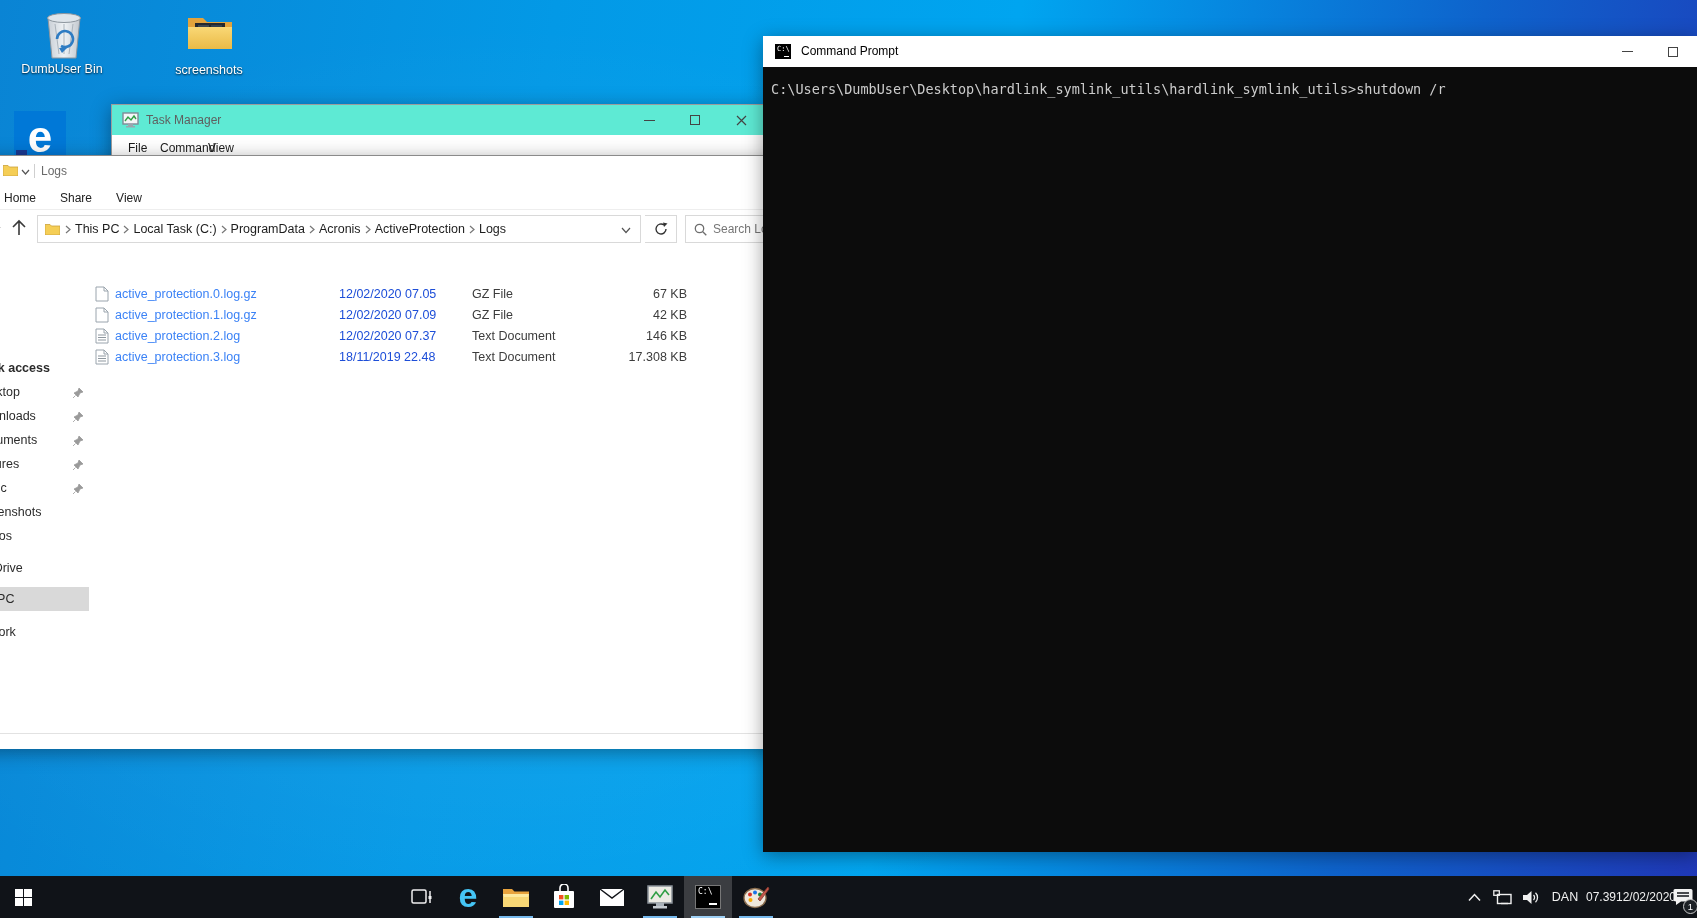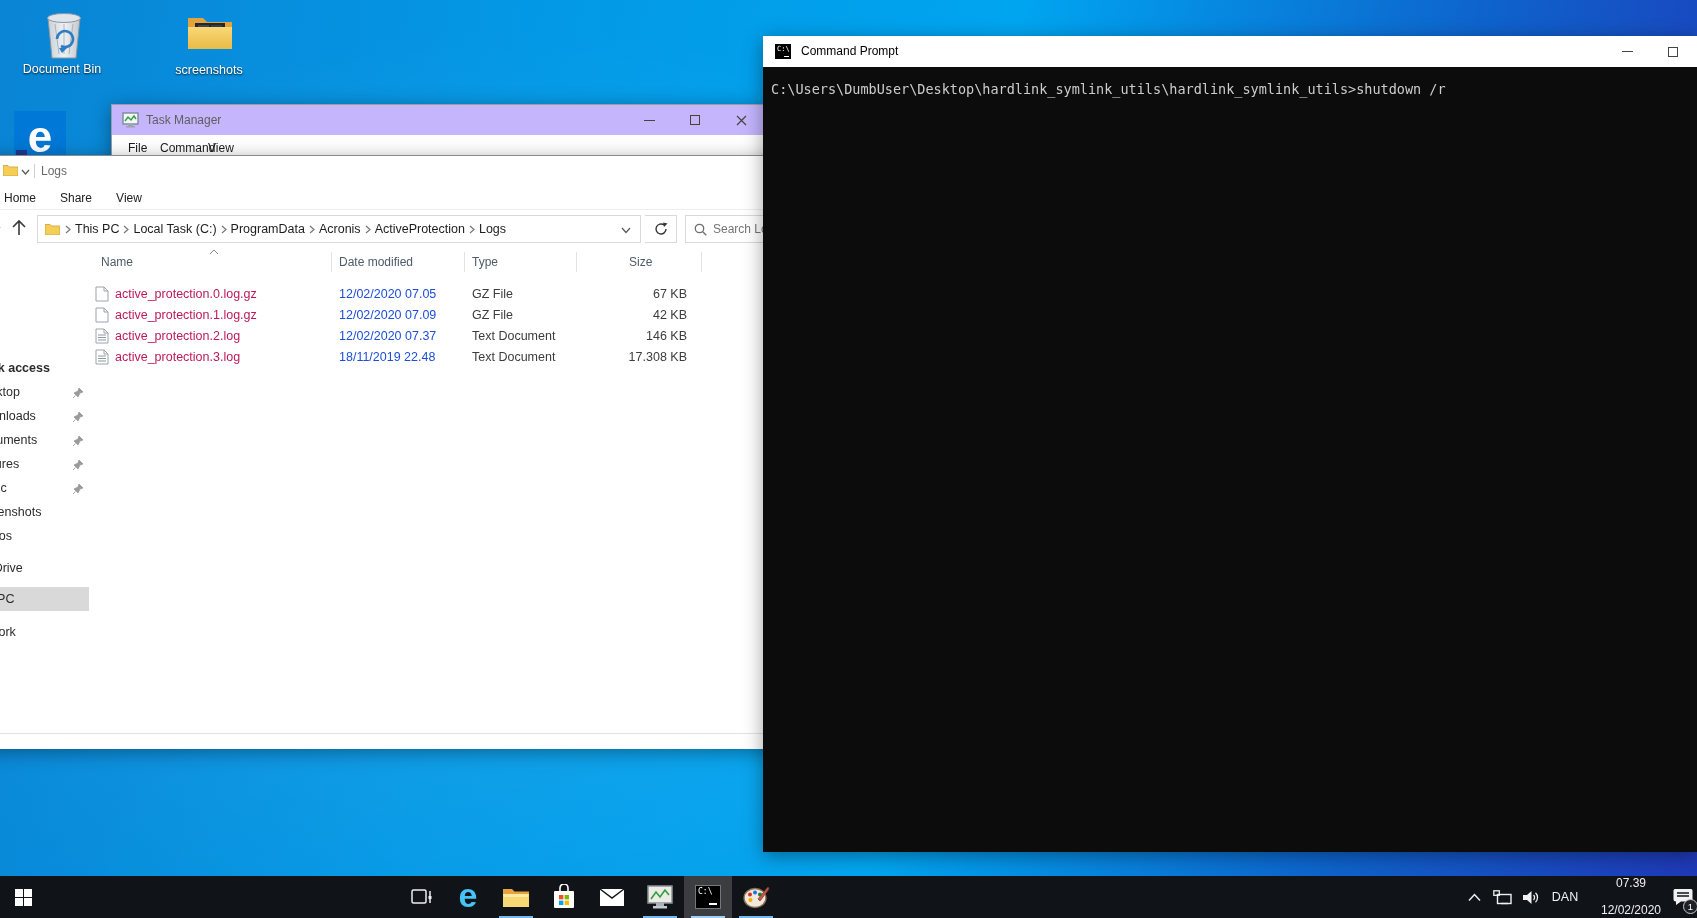--- a/index.html
+++ b/index.html
@@ -21,21 +21,21 @@
   .window { position:absolute; background:#fff; box-shadow:0 4px 18px rgba(0,0,0,.38); }
   .tb-btn { position:absolute; top:0; width:46px; height:100%; display:flex; align-items:center; justify-content:center; }
   .glyph-min { width:11px; height:1px; background:#444; }
   .glyph-max { width:10px; height:10px; border:1px solid #444; }
   
   .ex-tab { position:absolute; top:0; height:100%; display:flex; align-items:center; justify-content:center; font-size:12px; color:#222; }
   .crumb { font-size:12.5px; color:#1d1d1d; padding:0 4px; white-space:nowrap; }
   .col-hdr { position:absolute; top:7px; font-size:12px; color:#4e5b68; white-space:nowrap; }
   .hdr-sep { position:absolute; top:4px; width:1px; height:20px; background:#e3e3e3; }
   .file-row { position:absolute; left:150px; width:600px; height:21px; font-size:12.5px; }
-  .fr-name { position:absolute; left:24px; top:3px; color:#be185d; white-space:nowrap; }
+  .fr-name { position:absolute; left:24px; top:3px; color:#3b82f6; white-space:nowrap; }
   .fr-date { position:absolute; left:248px; top:3px; color:#1d4ed8; white-space:nowrap; }
   .fr-type { position:absolute; left:381px; top:3px; color:#3c3c3c; white-space:nowrap; }
   .fr-size { position:absolute; left:440px; top:3px; width:156px; text-align:right; color:#3c3c3c; white-space:nowrap; }
   .fr-icon { position:absolute; left:4px; top:2px; }
   .side-item { position:absolute; font-size:12.5px; color:#2b2b2b; white-space:nowrap; }
   .pin { position:absolute; left:131px; }
   
   #taskbar { position:absolute; left:0; top:876px; width:1697px; height:42px; background:#101318; }
   .tb-cell { position:absolute; top:0; height:42px; display:flex; align-items:center; justify-content:center; }
   .app-underline { position:absolute; bottom:0; left:7px; width:34px; height:2px; background:#76b9ed; }
@@ -53,21 +53,21 @@
           <stop offset="0.5" stop-color="#eef2f5"></stop>
           <stop offset="1" stop-color="#c2c8cf"></stop>
     </linearGradient>
       </defs>
     <path d="M7,10 L39,10 L35,50 L11,50 Z" fill="url(#bing)" stroke="#8d969e" stroke-width="1"></path>
     <ellipse cx="23" cy="10" rx="16.5" ry="4.5" fill="#dfe5ea" stroke="#8d969e" stroke-width="1"></ellipse>
     <path d="M14,16 L18,46 M23,16 L23,46 M32,16 L28,46" stroke="#aab3bb" stroke-width="1" fill="none"></path>
     <path d="M16,31 a8,8 0 1 1 4,7" stroke="#2e7cc3" stroke-width="2.6" fill="none"></path>
     <polygon points="18,40 26,40 21,45" fill="#2e7cc3"></polygon>
   </svg>
-  <div class="icon-label" style="left:-12px; top:54px;">Document Bin</div>
+  <div class="icon-label" style="left:-12px; top:54px;">DumbUser Bin</div>
 </div>
 
 <div class="abs" style="left:165px; top:11px; width:90px;">
   <svg width="48" height="42" style="display:block; margin:0 auto;">
     <defs>
         <linearGradient id="fldg" x1="0" y1="0" x2="0" y2="1">
       <stop offset="0" stop-color="#f9d876"></stop>
           <stop offset="1" stop-color="#eaba46"></stop>
     </linearGradient>
       </defs>
@@ -79,21 +79,21 @@
   </svg>
   <div class="icon-label" style="left:-11px; top:52px;">screenshots</div>
 </div>
 
 <div class="abs" style="left:14px; top:111px; width:52px; height:52px; background:#0078d7;">
   <div class="abs" style="left:2px; bottom:2px; width:11px; height:11px; background:#1b3a93;"></div>
   <div class="abs" style="left:0; top:0; width:52px; height:52px; display:flex; align-items:center; justify-content:center; color:#fff; font-size:44px; font-weight:bold; line-height:1;">e</div>
 </div>
 
 <div class="window" style="left:111px; top:104px; width:654px; height:220px; border:1px solid #9c9c9c;">
-  <div class="abs" style="left:0; top:0; width:100%; height:30px; background:#c4b5fd;">
+  <div class="abs" style="left:0; top:0; width:100%; height:30px; background:#5eead4;">
     <svg class="abs" style="left:10px; top:7px;" width="17" height="16">
       <rect x="1" y="1" width="15" height="11" fill="#f4f6f8" stroke="#7e8b96" stroke-width="1.4"></rect>
       <polyline points="3,9 6,5 9,8 12,4 14,7" fill="none" stroke="#2f9e44" stroke-width="1.4"></polyline>
       <rect x="6" y="12" width="5" height="2" fill="#9aa5ae"></rect>
       <rect x="4" y="14" width="9" height="1.5" fill="#9aa5ae"></rect>
     </svg>
     <span class="abs" style="left:34px; top:8px; font-size:12px; color:#5f5f5f;">Task Manager</span>
     <div class="tb-btn" style="right:92px;">
         <div class="glyph-min"></div>
       </div>
@@ -217,33 +217,20 @@
     <div class="side-item" style="left:33px; top:257px;">screenshots</div>
     <div class="side-item" style="left:33px; top:281px;">Videos</div>
     <div class="side-item" style="left:29px; top:313px;">OneDrive</div>
 
     <div class="abs" style="left:0; top:339px; width:148px; height:24px; background:#d9d9d9;"></div>
     <div class="side-item" style="left:29px; top:344px;">This PC</div>
 
     <div class="side-item" style="left:29px; top:377px;">Network</div>
   </div>
 
-  <div class="abs" style="left:150px; top:92px; width:620px; height:28px; background:#fff;">
-    <svg class="abs" style="left:118px; top:1px;" width="10" height="6">
-        <polyline points="1,5 5,1 9,5" fill="none" stroke="#8a8a8a" stroke-width="1"></polyline>
-      </svg>
-    <span class="col-hdr" style="left:10px;">Name</span>
-    <span class="col-hdr" style="left:248px;">Date modified</span>
-    <span class="col-hdr" style="left:381px;">Type</span>
-    <span class="col-hdr" style="left:538px;">Size</span>
-    <div class="hdr-sep" style="left:240px;"></div>
-    <div class="hdr-sep" style="left:373px;"></div>
-    <div class="hdr-sep" style="left:485px;"></div>
-    <div class="hdr-sep" style="left:610px;"></div>
-  </div>
 
   <div class="file-row" style="top:128px;">
     <svg class="fr-icon" width="14" height="16">
       <path d="M1,1 L9,1 L13,5 L13,15 L1,15 Z" fill="#fff" stroke="#9aa4ad" stroke-width="1"></path>
         <path d="M9,1 L9,5 L13,5" fill="none" stroke="#9aa4ad" stroke-width="1"></path>
     </svg>
     <span class="fr-name">active_protection.0.log.gz</span>
     <span class="fr-date">12/02/2020 07.05</span>
     <span class="fr-type">GZ File</span>
     <span class="fr-size">67 KB</span>
@@ -399,21 +386,21 @@
   </div>
   <div class="tb-cell" style="left:1516px; width:30px;">
     <svg width="17" height="15">
       <polygon points="0,5 4,5 8.5,1 8.5,14 4,10 0,10" fill="#f0f0f0"></polygon>
       <path d="M10.5,5 a3.5,3.5 0 0 1 0,5 M12.5,2.8 a6.5,6.5 0 0 1 0,9.4" fill="none" stroke="#f0f0f0" stroke-width="1.3"></path>
     </svg>
   </div>
   <div class="tb-cell" style="left:1546px; width:38px;">
     <span class="tray-txt">DAN</span>
   </div>
-  <div class="tb-cell" style="left:1590px; width:82px; flex-direction:column; justify-content:space-between; line-height:15px;">
+  <div class="tb-cell" style="left:1590px; width:82px; flex-direction:row; justify-content:center; line-height:15px;">
     <span class="tray-txt" style="font-size:12px;">07.39</span>
     <span class="tray-txt" style="font-size:12px;">12/02/2020</span>
   </div>
   <div class="tb-cell" style="left:1668px; width:29px;">
     <svg width="20" height="18">
       <path d="M2,1 L18,1 a1.5,1.5 0 0 1 1.5,1.5 L19.5,12 a1.5,1.5 0 0 1 -1.5,1.5 L8,13.5 L3,17 L3,13.5 a2.5,2.5 0 0 1 -2.5,-2.5 L0.5,2.5 A1.5,1.5 0 0 1 2,1 Z" fill="#f2f2f2"></path>
       <path d="M4,5 h12 M4,8 h12" stroke="#101318" stroke-width="1.3"></path>
     </svg>
     <div style="position:absolute; right:-1px; bottom:4px; width:15px; height:15px; border-radius:50%; background:#1d2126; border:1px solid #c9c9c9; display:flex; align-items:center; justify-content:center;">
       <span style="color:#fff; font-size:9.5px;">1</span>

